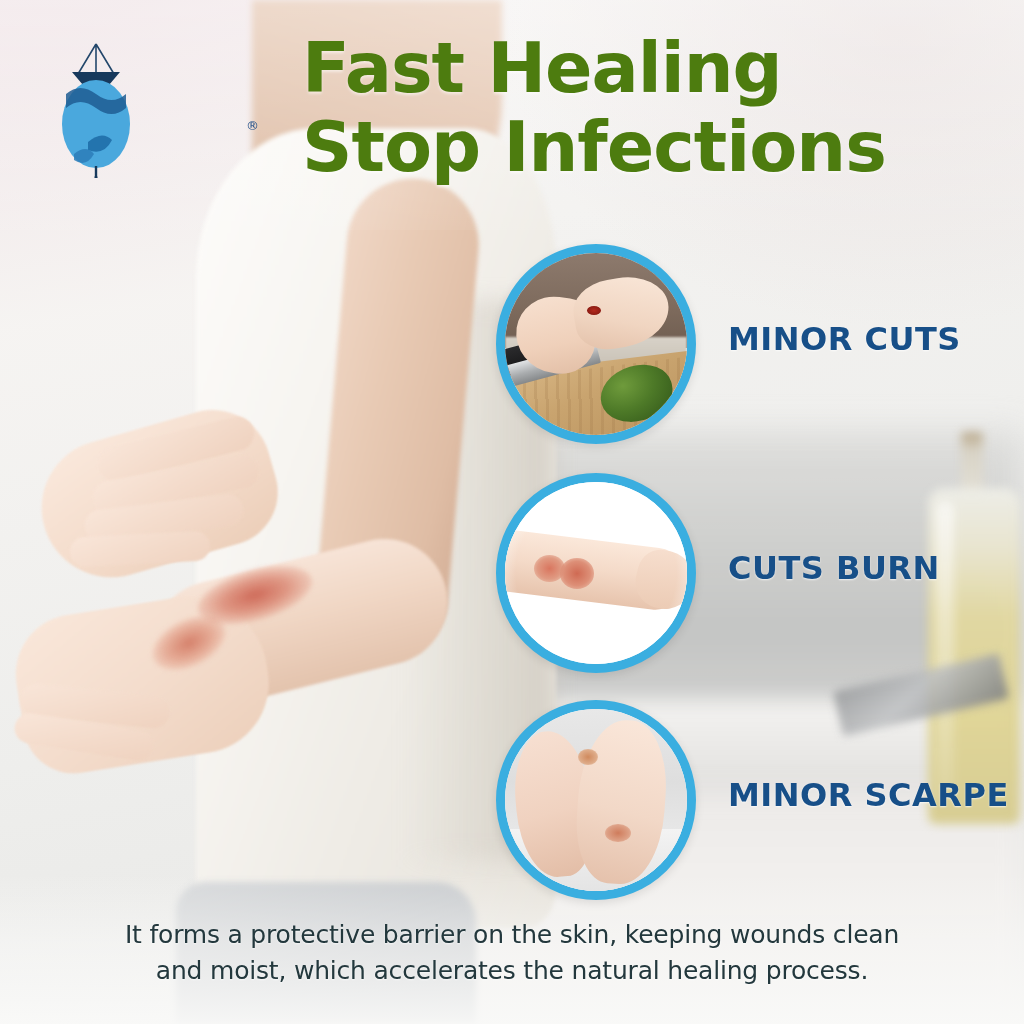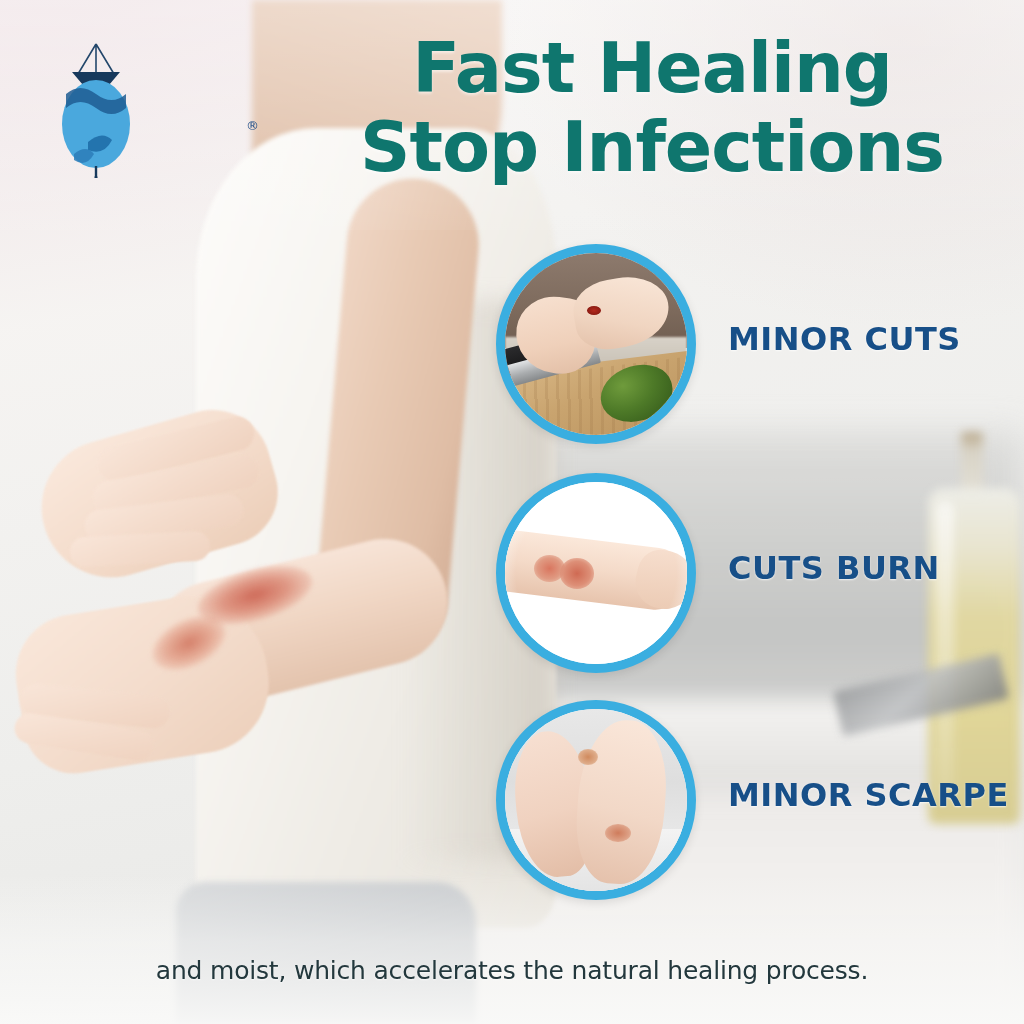--- a/index.html
+++ b/index.html
@@ -180,24 +180,24 @@
   }
   .logo-word .g-letter { color:#ffffff; text-shadow:0 0 2px rgba(40,90,150,0.35); }
   .logo-reg {
     position:absolute; left:188px; top:80px;
     font-size:13px; color:#1a4a86; font-family:"DejaVu Sans", sans-serif;
   }
 
   
   .headline {
     position:absolute; right:22px; top:34px;
-    text-align:center; width:700px;
+    text-align:left; width:700px;
     font-family:"DejaVu Sans", sans-serif;
     font-weight:bold;
-    color:#0f766e;
+    color:#4d7c0f;
     font-size:70px;
     line-height:0.99;
     letter-spacing:-1px;
     text-shadow:0 2px 3px rgba(255,255,255,0.55);
   }
   .headline .l2 { display:block; margin-top:10px; }
 
   
   .feature { position:absolute; }
   .circle {
@@ -400,16 +400,17 @@
         <div class="c3-footL"></div>
         <div class="c3-footR"></div>
         <div class="c3-scrape1"></div>
         <div class="c3-scrape2"></div>
       </div>
     </div>
     <div class="feat-label">MINOR SCARPE</div>
   </div>
 
   <div class="caption">
+    <div>It forms a protective barrier on the skin, keeping wounds clean</div>
     <div>and moist, which accelerates the natural healing process.</div>
   </div>
 
 </div>
 
 </body></html>

